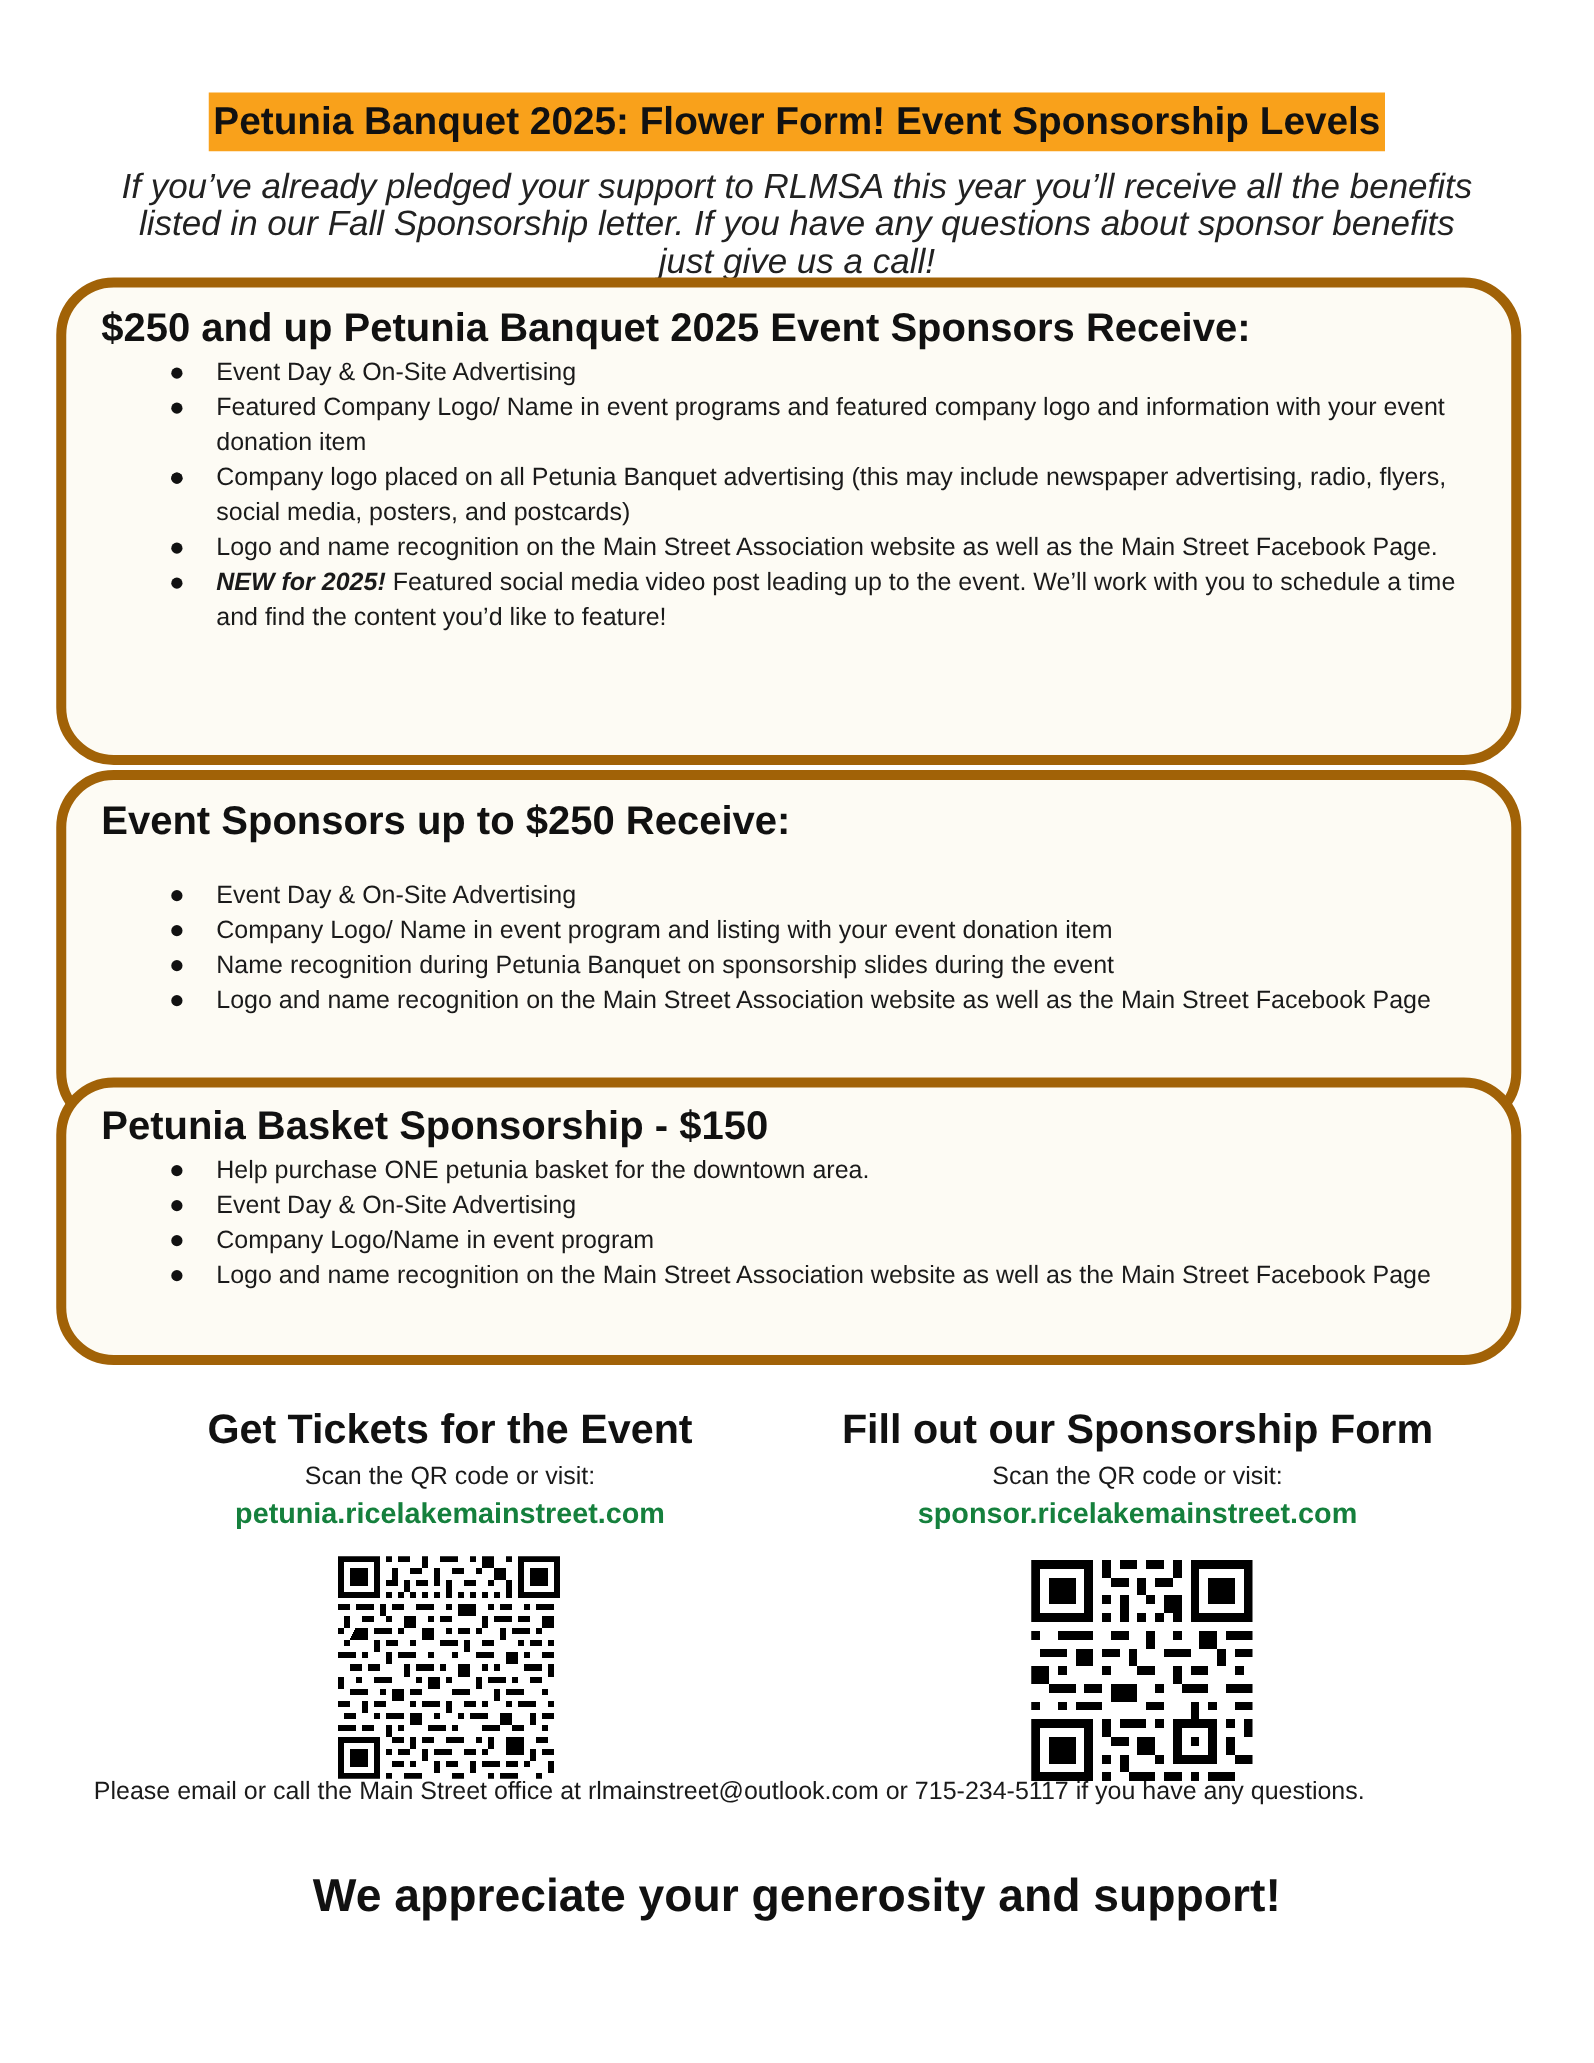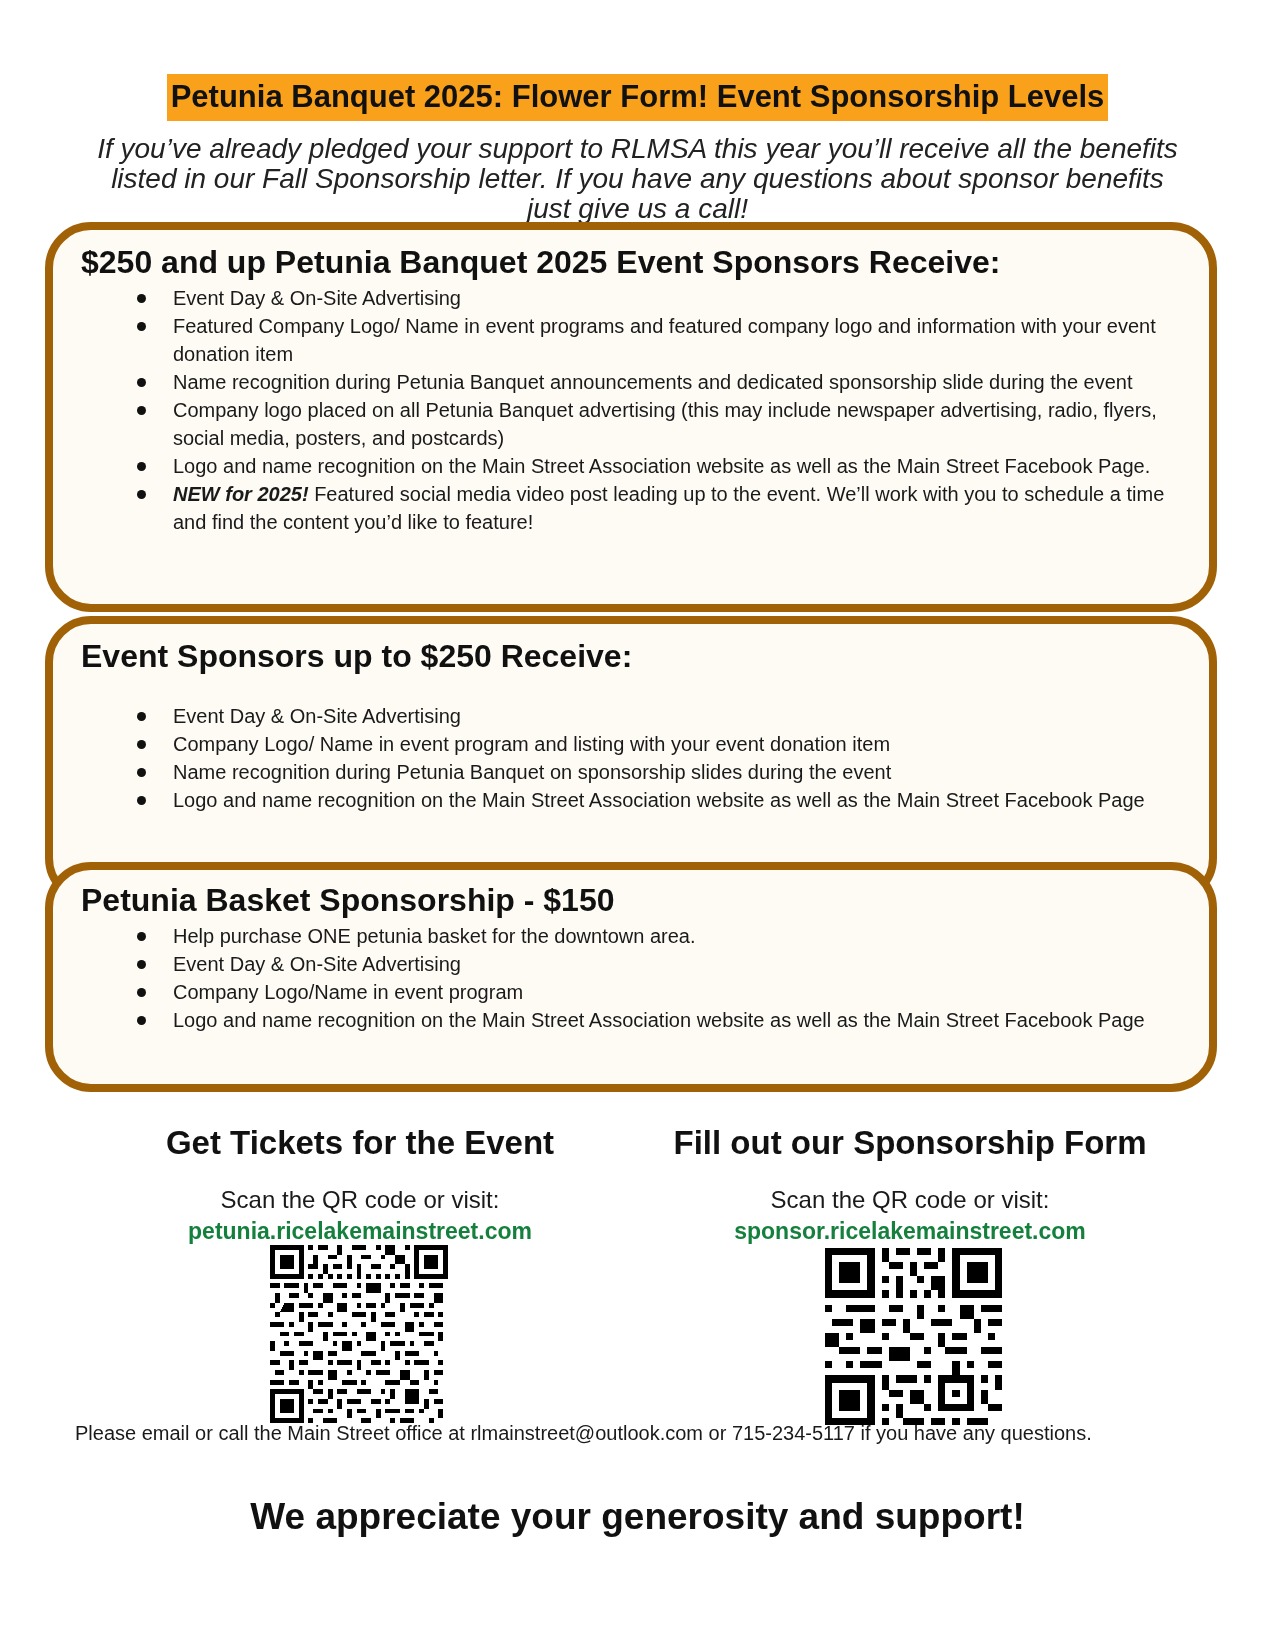--- a/index.html
+++ b/index.html
@@ -14,21 +14,21 @@
          border: 8px solid #a16207; border-radius: 46px; background: #fdfbf4; }
   .box h2 { margin: 0; font-size: 32px; font-weight: bold; position: absolute; left: 28px;
             white-space: nowrap; color: #111; }
   .box ul { list-style: none; margin: 0; padding: 0; position: absolute; left: 16px; width: 1130px; }
   .box li { position: relative; padding-left: 104px; font-size: 20px; line-height: 28px; color: #1a1a1a; }
   .box li .dot { position: absolute; left: 68px; top: 10px; width: 9px; height: 9px;
                  border-radius: 50%; background: #111; }
   .box li .em { font-weight: bold; font-style: italic; }
   .cta { position: absolute; text-align: center; }
   .cta h3 { margin: 0; font-size: 33px; font-weight: bold; color: #111; white-space: nowrap; }
-  .cta .scan { font-size: 24px; margin-top: 24px; color: #1a1a1a; }
+  .cta .scan { font-size: 20px; margin-top: 8px; color: #1a1a1a; }
   .cta .url { font-size: 23px; font-weight: bold; margin-top: 4px; color: #15803d; }
   .qr { position: absolute; background: #fff; }
   .qr svg { display: block; }
   .contact { position: absolute; left: 75px; top: 1419px; width: 1060px; font-size: 20px;
              line-height: 29px; color: #1a1a1a; }
   .thanks { position: absolute; top: 1496px; left: 0; width: 1275px; text-align: center;
             font-size: 37px; font-weight: bold; color: #111; }
 </style>
 </head>
 <body>
@@ -36,21 +36,21 @@
 <div class="title-wrap">
   <span class="title">Petunia Banquet 2025: Flower Form! Event Sponsorship Levels</span>
 </div>
 <div class="intro">If you’ve already pledged your support to RLMSA this year you’ll receive all the benefits listed in our Fall Sponsorship letter. If you have any questions about sponsor benefits just give us a call!</div>
 
 <section class="box" style="top:222px;height:390px;">
   <h2 style="top:14px;">$250 and up Petunia Banquet 2025 Event Sponsors Receive:</h2>
   <ul style="top:54px;">
     <li><span class="dot"></span><span>Event Day &amp; On-Site Advertising</span></li>
     <li><span class="dot"></span><span>Featured Company Logo/ Name in event programs and featured company logo and information with your event donation item</span></li>
-    <li><span class="dot"></span><span>Name recognition during Petunia Banquet announcements and dedicated sponsorship slide during the event</span></li>
+    <li><span class="dot"></span></li>
     <li><span class="dot"></span><span>Company logo placed on all Petunia Banquet advertising (this may include newspaper advertising, radio, flyers, social media, posters, and postcards)</span></li>
     <li><span class="dot"></span><span>Logo and name recognition on the Main Street Association website as well as the Main Street Facebook Page.</span></li>
     <li><span class="dot"></span><span class="em">NEW for 2025!</span><span> Featured social media video post leading up to the event. We’ll work with you to schedule a time and find the content you’d like to feature!</span></li>
   </ul>
 </section>
 
 <section class="box" style="top:616px;height:288px;">
   <h2 style="top:14px;">Event Sponsors up to $250 Receive:</h2>
   <ul style="top:78px;">
     <li><span class="dot"></span><span>Event Day &amp; On-Site Advertising</span></li>

